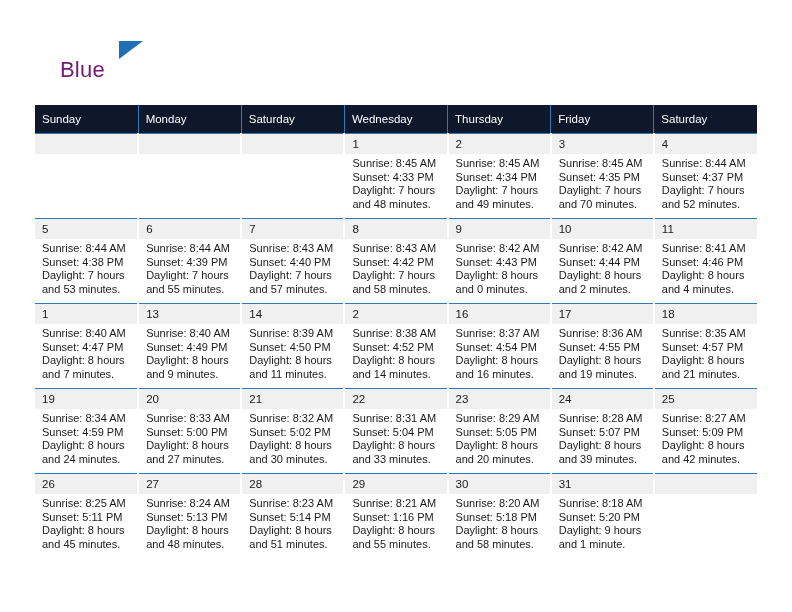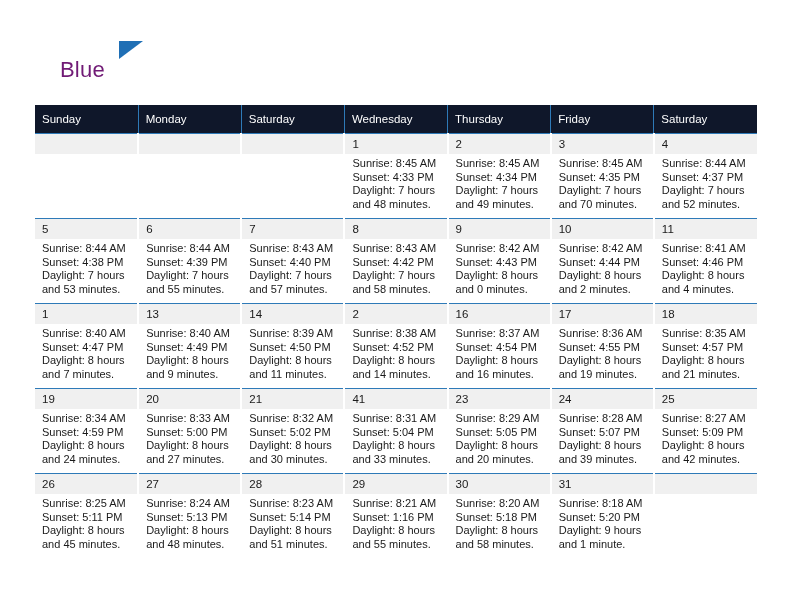--- a/index.html
+++ b/index.html
@@ -374,21 +374,21 @@
           <td>
             <div class="daynum">21</div>
             <div class="info">
               <div>Sunrise: 8:32 AM</div>
               <div>Sunset: 5:02 PM</div>
               <div>Daylight: 8 hours</div>
               <div>and 30 minutes.</div>
             </div>
           </td>
           <td>
-            <div class="daynum">41</div>
+            <div class="daynum">22</div>
             <div class="info">
               <div>Sunrise: 8:31 AM</div>
               <div>Sunset: 5:04 PM</div>
               <div>Daylight: 8 hours</div>
               <div>and 33 minutes.</div>
             </div>
           </td>
           <td>
             <div class="daynum">23</div>
             <div class="info">

